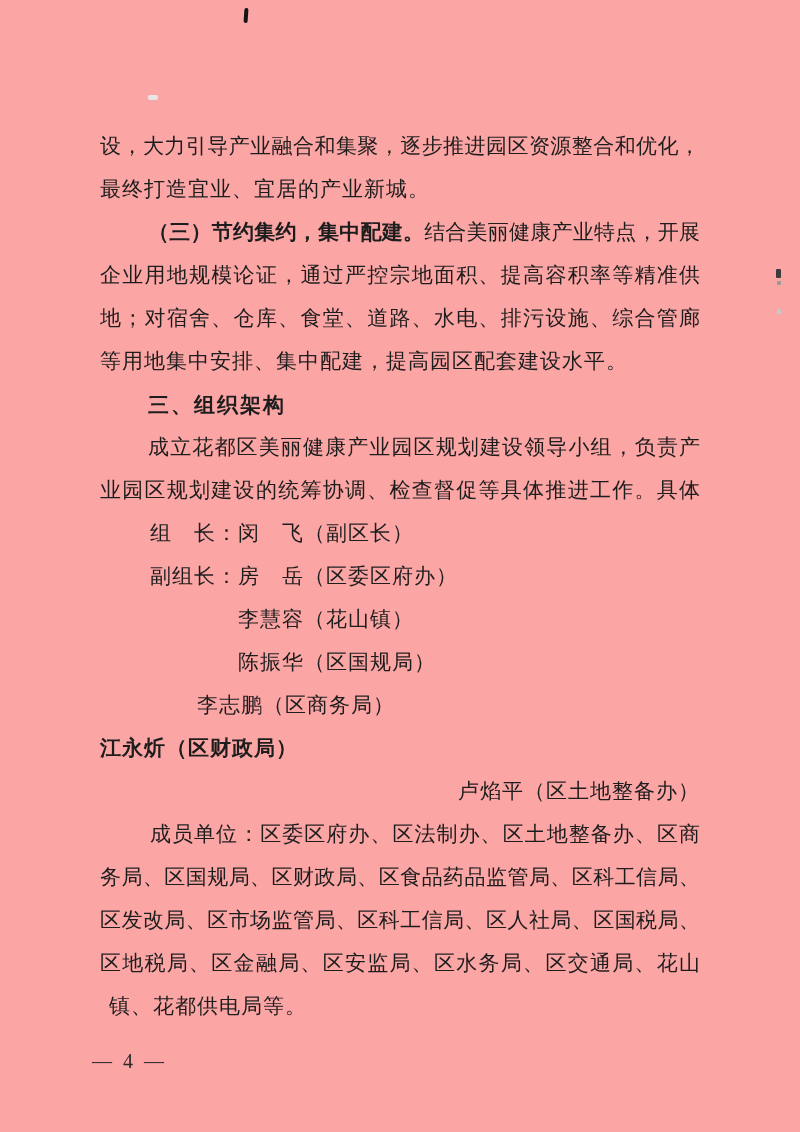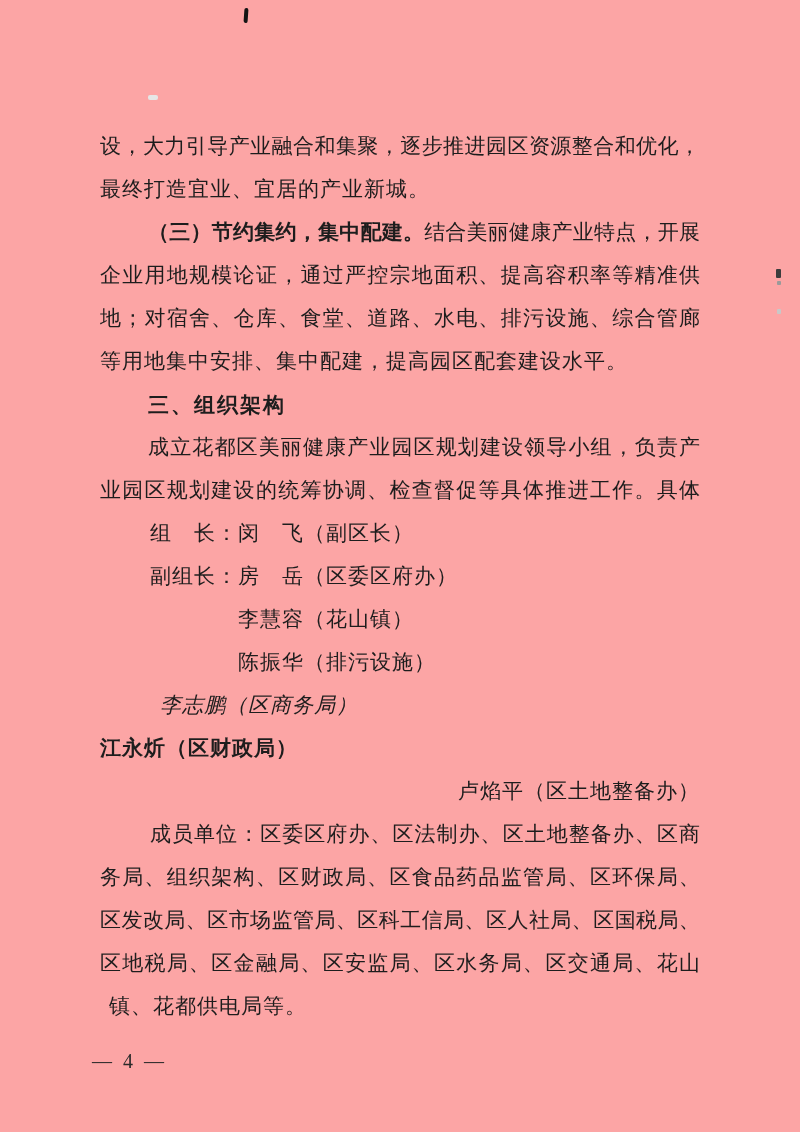--- a/index.html
+++ b/index.html
@@ -100,26 +100,26 @@
       <div class="line justify" style="margin-left: 48px; width: 552px;"><span class="seg em">（三）节约集约，集中配建。</span><span class="seg">结合美丽健康产业特点，开展</span></div>
       <div class="line justify" style="margin-left: 0px; width: 600px;"><span class="seg">企业用地规模论证，通过严控宗地面积、提高容积率等精准供</span></div>
       <div class="line justify" style="margin-left: 0px; width: 600px;"><span class="seg">地；对宿舍、仓库、食堂、道路、水电、排污设施、综合管廊</span></div>
       <div class="line" style="margin-left: 0px;"><span class="seg">等用地集中安排、集中配建，提高园区配套建设水平。</span></div>
       <div class="line" style="margin-left: 48px;"><span class="seg heading">三、组织架构</span></div>
       <div class="line justify" style="margin-left: 48px; width: 552px;"><span class="seg">成立花都区美丽健康产业园区规划建设领导小组，负责产</span></div>
       <div class="line justify" style="margin-left: 0px; width: 600px;"><span class="seg">业园区规划建设的统筹协调、检查督促等具体推进工作。具体</span></div>
       <div class="line" style="margin-left: 50px;"><span class="seg">组　长：闵　飞（副区长）</span></div>
       <div class="line" style="margin-left: 50px;"><span class="seg">副组长：房　岳（区委区府办）</span></div>
       <div class="line" style="margin-left: 138px;"><span class="seg">李慧容（花山镇）</span></div>
-      <div class="line" style="margin-left: 138px;"><span class="seg">陈振华（排污设施）</span></div>
-      <div class="line" style="margin-left: 60px; font-style: italic;"><span class="seg">李志鹏（区商务局）</span></div>
+      <div class="line" style="margin-left: 138px;"><span class="seg">陈振华（区国规局）</span></div>
+      <div class="line" style="margin-left: 97px;"><span class="seg">李志鹏（区商务局）</span></div>
       <div class="line" style=" font-weight: bold;"><span class="seg">江永炘（区财政局）</span></div>
       <div class="line" style="margin-left: 138px; text-align: right;"><span class="seg">卢焰平（区土地整备办）</span></div>
       <div class="line justify" style="margin-left: 50px; width: 550px;"><span class="seg">成员单位：区委区府办、区法制办、区土地整备办、区商</span></div>
-      <div class="line justify" style="margin-left: 0px; width: 600px;"><span class="seg">务局、组织架构、区财政局、区食品药品监管局、区环保局、</span></div>
+      <div class="line justify" style="margin-left: 0px; width: 600px;"><span class="seg">务局、区国规局、区财政局、区食品药品监管局、区科工信局、</span></div>
       <div class="line justify" style="margin-left: 0px; width: 600px;"><span class="seg">区发改局、区市场监管局、区科工信局、区人社局、区国税局、</span></div>
       <div class="line justify" style="margin-left: 0px; width: 600px;"><span class="seg">区地税局、区金融局、区安监局、区水务局、区交通局、花山</span></div>
       <div class="line" style="margin-left: 9px;"><span class="seg">镇、花都供电局等。</span></div>
     </div>
 
   <div class="footer-page-number">— 4 —</div>
 
 </div>
 
 </body></html>

